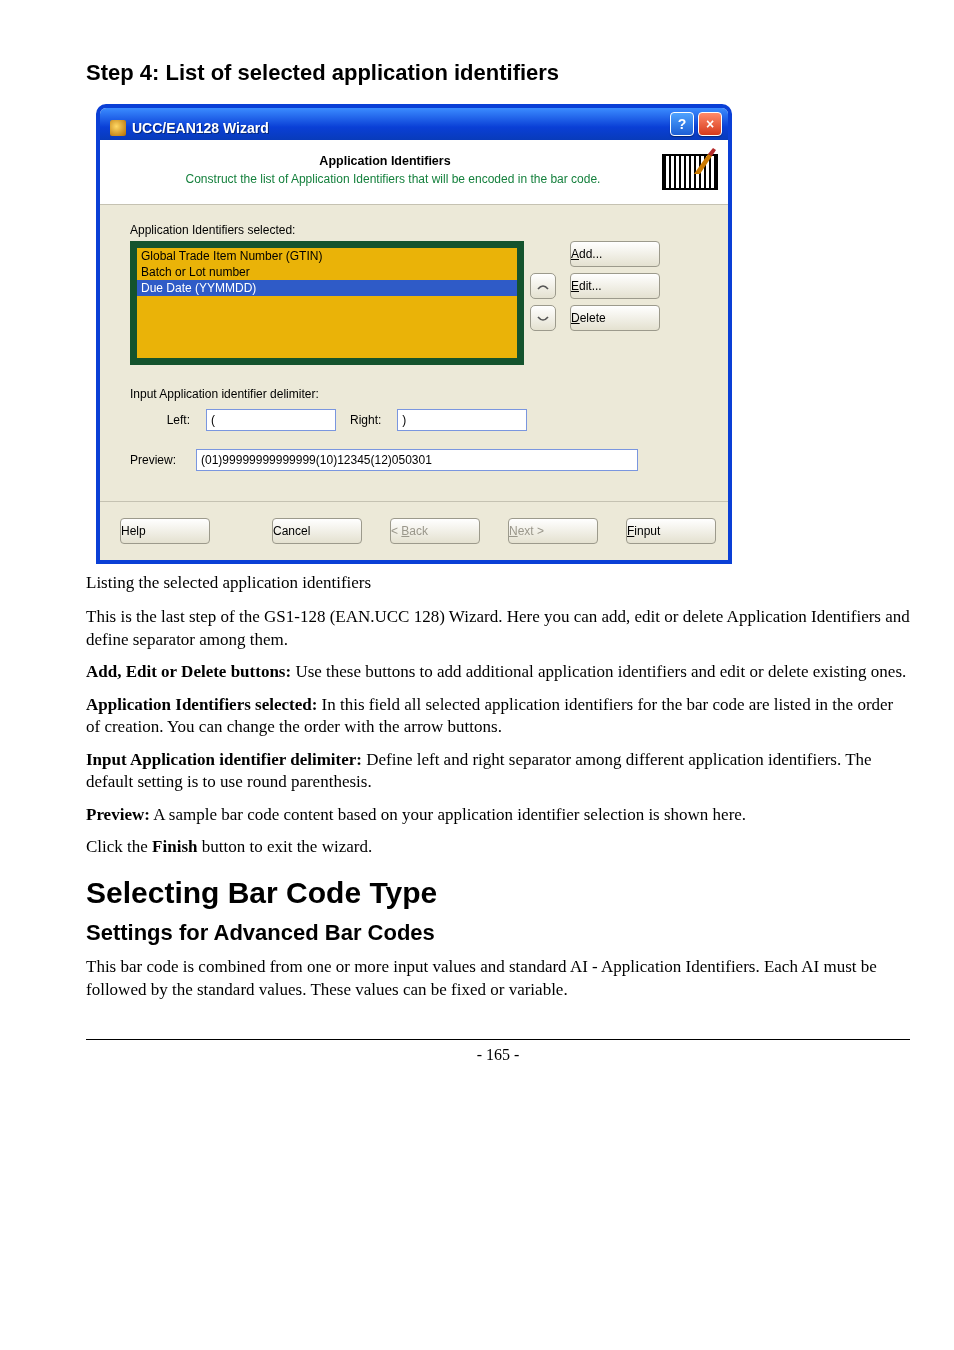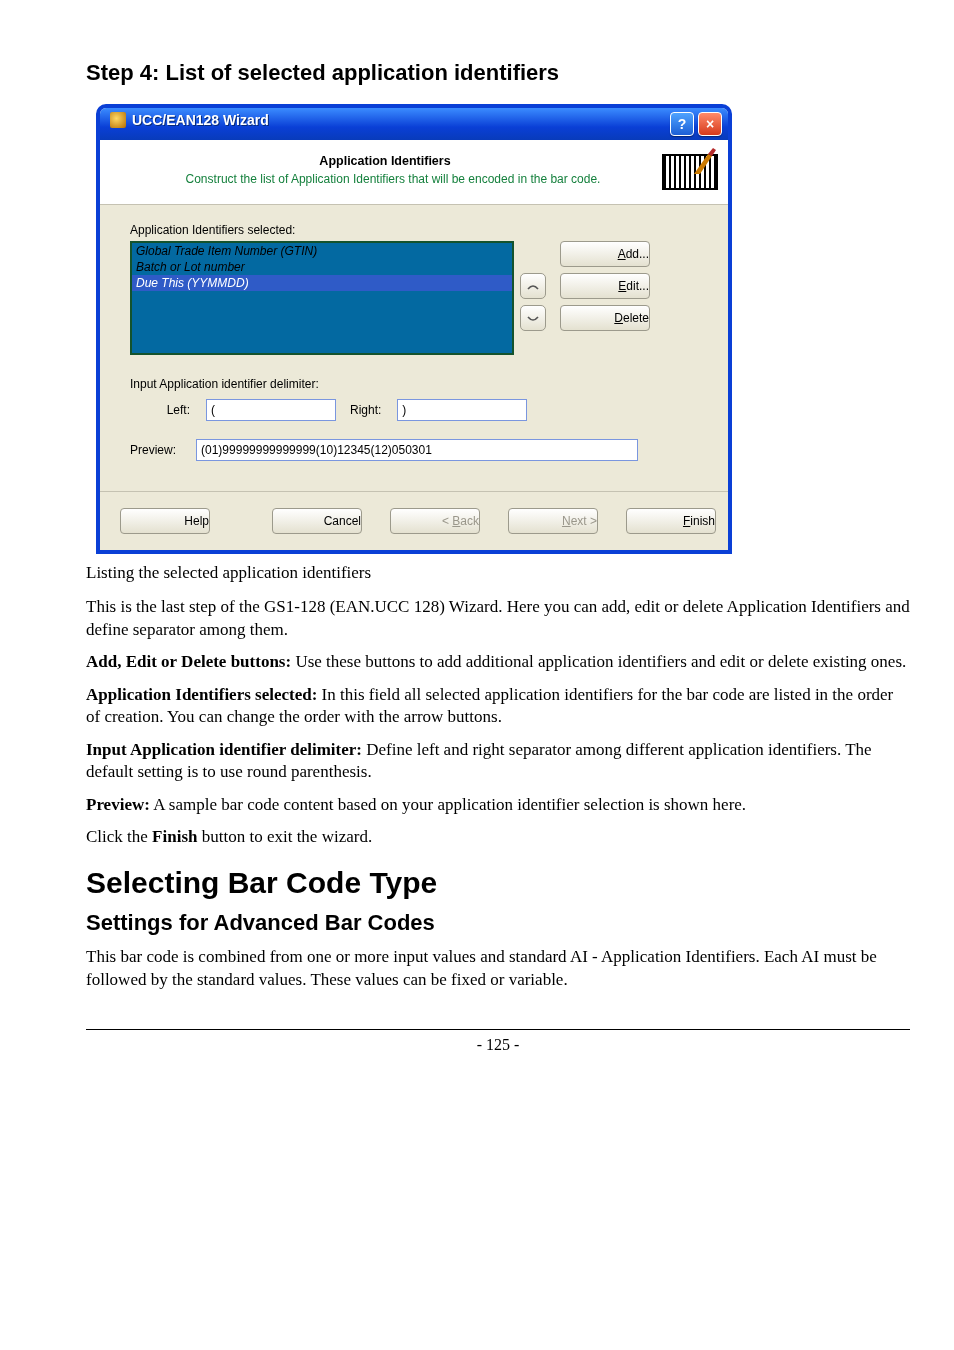--- a/index.html
+++ b/index.html
@@ -50,21 +50,21 @@
     border: 4px solid #0a3fd6;
     border-top-left-radius: 10px;
     border-top-right-radius: 10px;
     background: #ece9d8;
     font-family: Tahoma, Arial, sans-serif;
     font-size: 12px;
     color: #000;
   }
   .titlebar {
     display: flex;
-    align-items: flex-start;
+    align-items: flex-end;
     padding: 4px 6px 4px 10px;
     background: linear-gradient(#3b8cff, #0a3fd6 60%, #083bba);
     color: #fff;
     border-top-left-radius: 6px;
     border-top-right-radius: 6px;
   }
   .titlebar .icon-slot {
     width: 16px; height: 16px; margin-right: 6px;
     background: radial-gradient(circle at 40% 40%, #ffd966, #b36b00);
     border-radius: 2px;
@@ -115,25 +115,24 @@
   }
   .brush svg { display: block; }
 
   .body-pane {
     padding: 14px 20px 8px 30px;
   }
   .label-line { margin: 4px 0 4px 0; }
   .list-row { display: flex; align-items: flex-start; }
   .listbox {
     width: 380px; height: 110px;
-    border: 2px solid #14532d;
-    background: #0369a1;
+    border: 7px solid #14532d;
+    background: #eab308;
     font-size: 12px;
     overflow: hidden;
-    font-style: italic;
   }
   .listbox .li { padding: 0 4px; line-height: 16px; white-space: nowrap; }
   .listbox .sel { background: #2f5bc7; color: #fff; }
   .updown-col {
     display: flex; flex-direction: column; gap: 6px;
     margin: 32px 8px 0 6px;
   }
   .spin-btn {
     width: 24px; height: 24px;
     border: 1px solid #9c9a8c;
@@ -144,21 +143,21 @@
   }
   .btn-col {
     display: flex; flex-direction: column; gap: 6px;
     margin: 0 0 0 6px;
   }
   .xp-btn {
     min-width: 88px; height: 24px;
     border: 1px solid #9c9a8c;
     border-radius: 4px;
     background: linear-gradient(#fff, #e4e1d0);
-    display: flex; align-items: center; justify-content: flex-end;
+    display: flex; align-items: center; justify-content: flex-start;
     font-family: Tahoma, Arial, sans-serif; font-size: 12px;
     color: #000;
   }
   .xp-btn.disabled { color: #9a978b; }
   .xp-btn .ul { text-decoration: underline; }
 
   .delim-row {
     margin-top: 22px;
   }
   .delim-inputs {
@@ -220,21 +219,21 @@
         </span>
       </div>
     </div>
 
     <div class="body-pane">
       <div class="label-line">Application Identifiers selected:</div>
       <div class="list-row">
         <div class="listbox">
           <div class="li">Global Trade Item Number (GTIN)</div>
           <div class="li">Batch or Lot number</div>
-          <div class="li sel">Due This (YYMMDD)</div>
+          <div class="li sel">Due Date (YYMMDD)</div>
         </div>
         <div class="updown-col">
           <div class="spin-btn">
             <span>
               <svg width="12" height="8">
                   <path d="M1 6 Q6 0 11 6" fill="none" stroke="#555" stroke-width="1.6"></path>
                 </svg>
             </span>
           </div>
           <div class="spin-btn">
@@ -279,21 +278,21 @@
       <div class="xp-btn">Help</div>
       <div class="spacer"></div>
       <div class="xp-btn">Cancel</div>
       <div class="xp-btn disabled">
         <span><span>&lt; </span><span class="ul">B</span><span>ack</span></span>
       </div>
       <div class="xp-btn disabled">
         <span><span class="ul">N</span><span>ext &gt;</span></span>
       </div>
       <div class="xp-btn">
-        <span><span class="ul">F</span><span>inish</span></span>
+        <span><span class="ul">F</span><span>input</span></span>
       </div>
     </div>
   </div>
 
   <p class="caption">Listing the selected application identifiers</p>
 
   <p>This is the last step of the GS1-128 (EAN.UCC 128) Wizard. Here you can add, edit or delete Application Identifiers and define separator among them.</p>
 
   <p>
     <span class="bold-run">Add, Edit or Delete buttons:</span><span> Use these buttons to add additional application identifiers and edit or delete existing ones.</span>
@@ -309,14 +308,14 @@
   </p>
   <p>
     <span>Click the </span><span class="bold-run">Finish</span><span> button to exit the wizard.</span>
   </p>
 
   <h1 class="section-title">Selecting Bar Code Type</h1>
   <h2 class="subsection-title">Settings for Advanced Bar Codes</h2>
 
   <p>This bar code is combined from one or more input values and standard AI - Application Identifiers. Each AI must be followed by the standard values. These values can be fixed or variable.</p>
 
-  <div class="page-footer-line">- 125 -</div>
+  <div class="page-footer-line">- 165 -</div>
 </div>
 
 </body></html>

